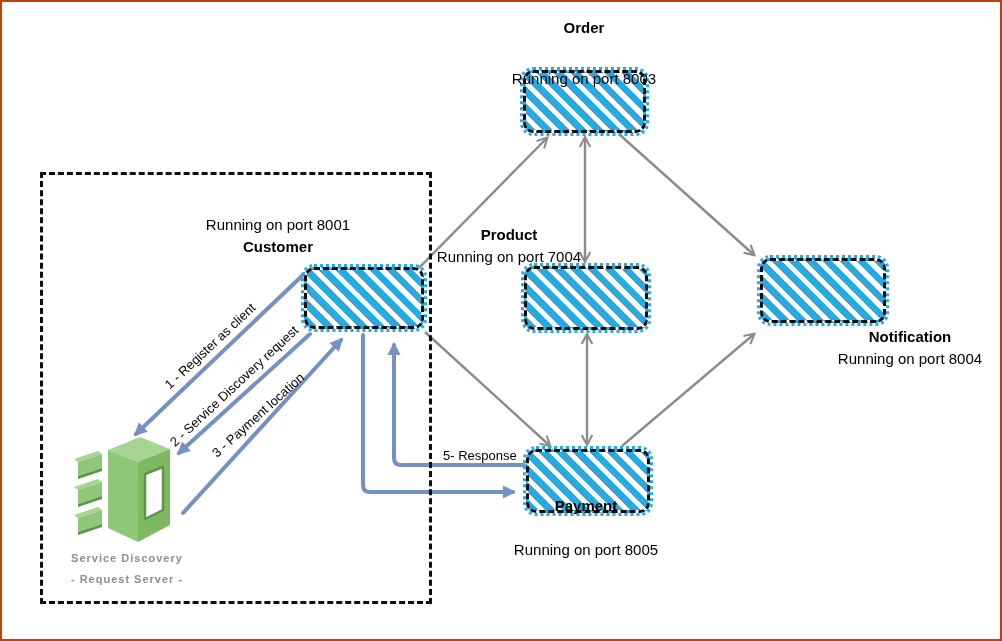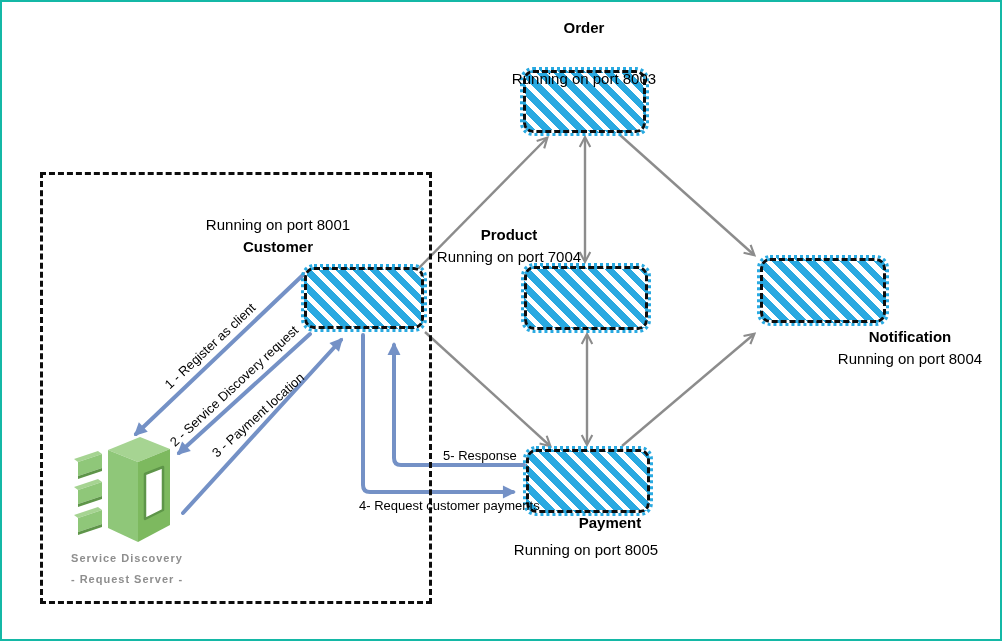--- a/index.html
+++ b/index.html
@@ -1,18 +1,18 @@
 <!DOCTYPE html>
 <html><head>
 <meta charset="utf-8">
 <style>
   html,body { margin:0; padding:0; background:#fff; }
   .canvas {
     position:relative; width:998px; height:637px;
-    border:2px solid #14b8a6; background:#fff; overflow:hidden;
+    border:2px solid #c2410c; background:#fff; overflow:hidden;
     font-family:"Liberation Sans", sans-serif; color:#000;
   }
   .wires { position:absolute; left:0; top:0; width:998px; height:637px; }
 
   
   .boundary {
     position:absolute; left:38px; top:170px; width:392px; height:432px;
     border:3px dashed #0d0d0d; box-sizing:border-box;
   }
 
@@ -33,21 +33,21 @@
   .box-notification { left:758px; top:256px; width:126px; height:65px; }
 
   .svc-label { position:absolute; font-size:15px; white-space:nowrap; transform:translateX(-50%); }
   .svc-name  { font-weight:bold; }
   .lbl-order-name        { left:582px; top:17px; }
   .lbl-order-port        { left:582px; top:39px;margin-top:29px; }
   .lbl-product-name      { left:507px; top:224px; }
   .lbl-product-port      { left:507px; top:246px; }
   .lbl-customer-name     { left:276px; top:192px;margin-top:44px; }
   .lbl-customer-port     { left:276px; top:214px; }
-  .lbl-payment-name      { left:584px; top:512px;padding-left:48px; }
+  .lbl-payment-name      { left:584px; top:495px; }
   .lbl-payment-port      { left:584px; top:539px; }
   .lbl-notification-name { left:908px; top:326px; }
   .lbl-notification-port { left:908px; top:348px; }
 
   .flow-label { position:absolute; font-size:13px; white-space:nowrap; }
   .flow1 { left:208px; top:344px; transform:translate(-50%,-50%) rotate(-43deg); }
   .flow2 { left:232px; top:384px; transform:translate(-50%,-50%) rotate(-43deg); }
   .flow3 { left:256px; top:413px; transform:translate(-50%,-50%) rotate(-42deg); }
   .flow4 { left:357px; top:496px; }
   .flow5 { left:441px; top:446px; }
@@ -107,21 +107,20 @@
   <div class="svc-label svc-name lbl-customer-name">Customer</div>
   <div class="svc-label lbl-customer-port">Running on port 8001</div>
   <div class="svc-label svc-name lbl-payment-name">Payment</div>
   <div class="svc-label lbl-payment-port">Running on port 8005</div>
   <div class="svc-label svc-name lbl-notification-name">Notification</div>
   <div class="svc-label lbl-notification-port">Running on port 8004</div>
 
   <div class="flow-label flow1">1 - Register as client</div>
   <div class="flow-label flow2">2 - Service Discovery request</div>
   <div class="flow-label flow3">3 - Payment location</div>
-  <div class="flow-label flow4">4- Request customer payments</div>
   <div class="flow-label flow5">5- Response</div>
 
   <svg class="eureka-logo" width="110" height="112" viewBox="0 0 110 112">
 
     <polygon points="38,18 70,5 100,17 68,30" fill="#a6d492"></polygon>
     <polygon points="38,18 68,30 68,110 38,96" fill="#8fc779"></polygon>
     <polygon points="68,30 100,17 100,93 68,110" fill="#7db95f"></polygon>
     <polygon points="75,42 93,35 93,78 75,87" fill="#ffffff" stroke="#5e9549" stroke-width="2.5" stroke-linejoin="round"></polygon>
 
     <g>

